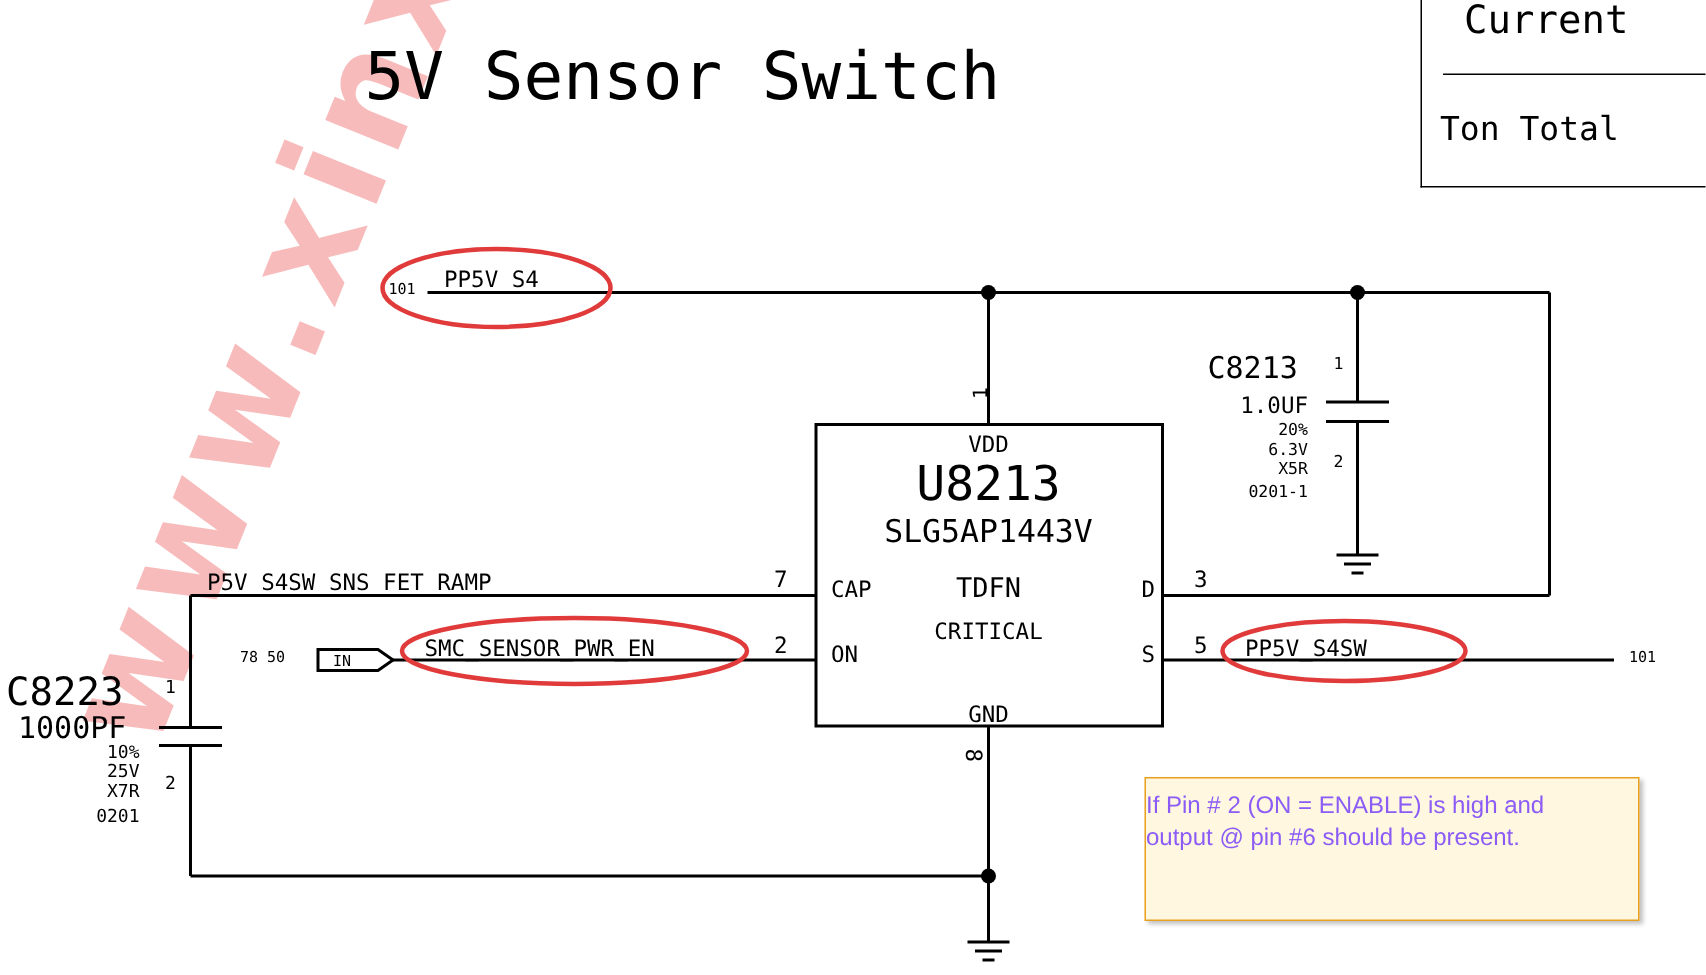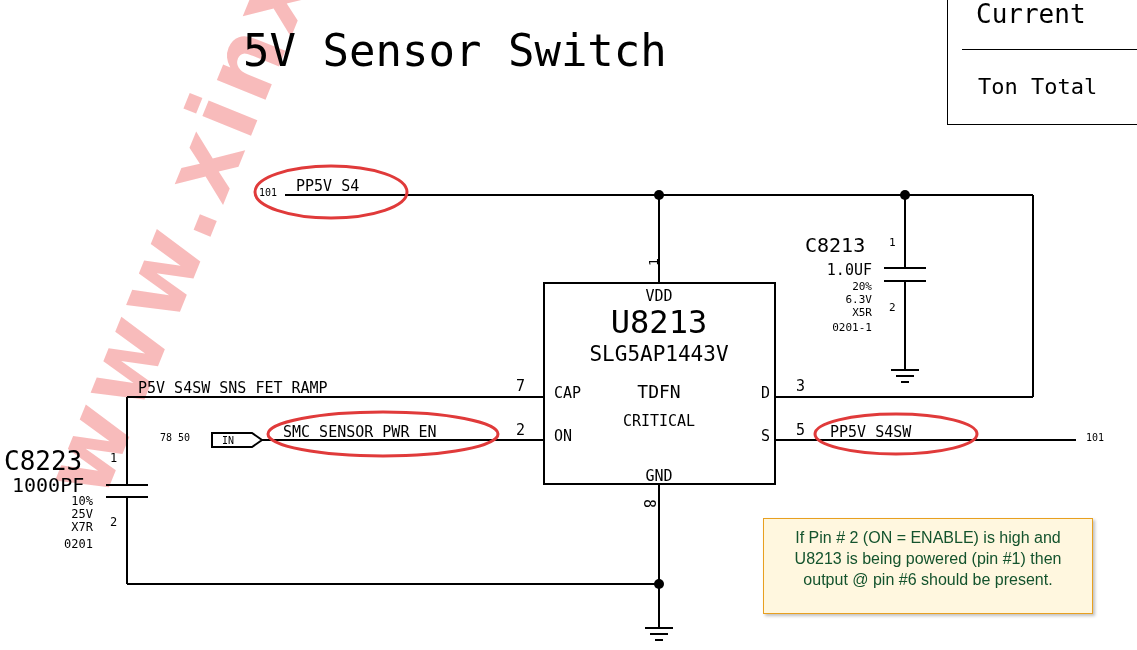--- a/index.html
+++ b/index.html
@@ -1,23 +1,23 @@
 <!DOCTYPE html>
 <html><head>
 <meta charset="utf-8">
 <style>
   html, body { margin: 0; padding: 0; background: #ffffff; }
   body { width: 1137px; height: 650px; position: relative; overflow: hidden; font-family: "DejaVu Sans Mono", monospace; }
   svg#schem { position: absolute; left: 0; top: 0; }
   .mono { font-family: "DejaVu Sans Mono", "Liberation Mono", monospace; fill: #000; }
   .wm { position: absolute; font-family: "DejaVu Sans", sans-serif; font-weight: bold; color: rgba(235,60,60,0.35); font-size: 96px; transform: rotate(-68deg); transform-origin: left top; white-space: nowrap; letter-spacing: 6px; }
-  .note { position: absolute; left: 763px; top: 518px; width: 330px; height: 96px; background: #fff7df; border: 1px solid #e8a020; box-shadow: 2px 2px 3px rgba(0,0,0,0.25); font-family: "Liberation Sans", sans-serif; font-size: 16px; line-height: 21px; text-align: center; color: #14532d; padding-top: 8px; box-sizing: border-box; }
+  .note { position: absolute; left: 763px; top: 518px; width: 330px; height: 96px; background: #fff7df; border: 1px solid #e8a020; box-shadow: 2px 2px 3px rgba(0,0,0,0.25); font-family: "Liberation Sans", sans-serif; font-size: 16px; line-height: 21px; color: #8b5cf6; padding-top: 8px; box-sizing: border-box; }
   .tbl { position: absolute; left: 947px; top: -2px; width: 200px; height: 126px; border: 1px solid #000; border-top: none; border-right: none; }
   .tbl .r1 { position: absolute; left: 28px; top: 1px; font-size: 26px; }
-  .tbl .r2 { position: absolute; left: 30px; top: 76px; font-size: 22px; }
+  .tbl .r2 { position: absolute; left: 12px; top: 76px; font-size: 22px; }
   .tbl .ln { position: absolute; left: 14px; top: 51px; width: 180px; border-top: 1px solid #000; }
 </style>
 </head>
 <body>
 
 <div class="wm" style="left:20px; top:470px;">www.xinxi</div>
 
 <svg id="schem" width="1137" height="650">
 
   <text class="mono" x="243" y="66" font-size="44">5V Sensor Switch</text>
@@ -109,15 +109,14 @@
 </svg>
 
 <div class="tbl">
   <span class="r1">Current</span>
   <div class="ln"></div>
   <span class="r2">Ton Total</span>
 </div>
 
 <div class="note">
   <div>If Pin # 2 (ON = ENABLE) is high and</div>
-  <div>U8213 is being powered (pin #1) then</div>
   <div>output @ pin #6 should be present.</div>
 </div>
 
 </body></html>

